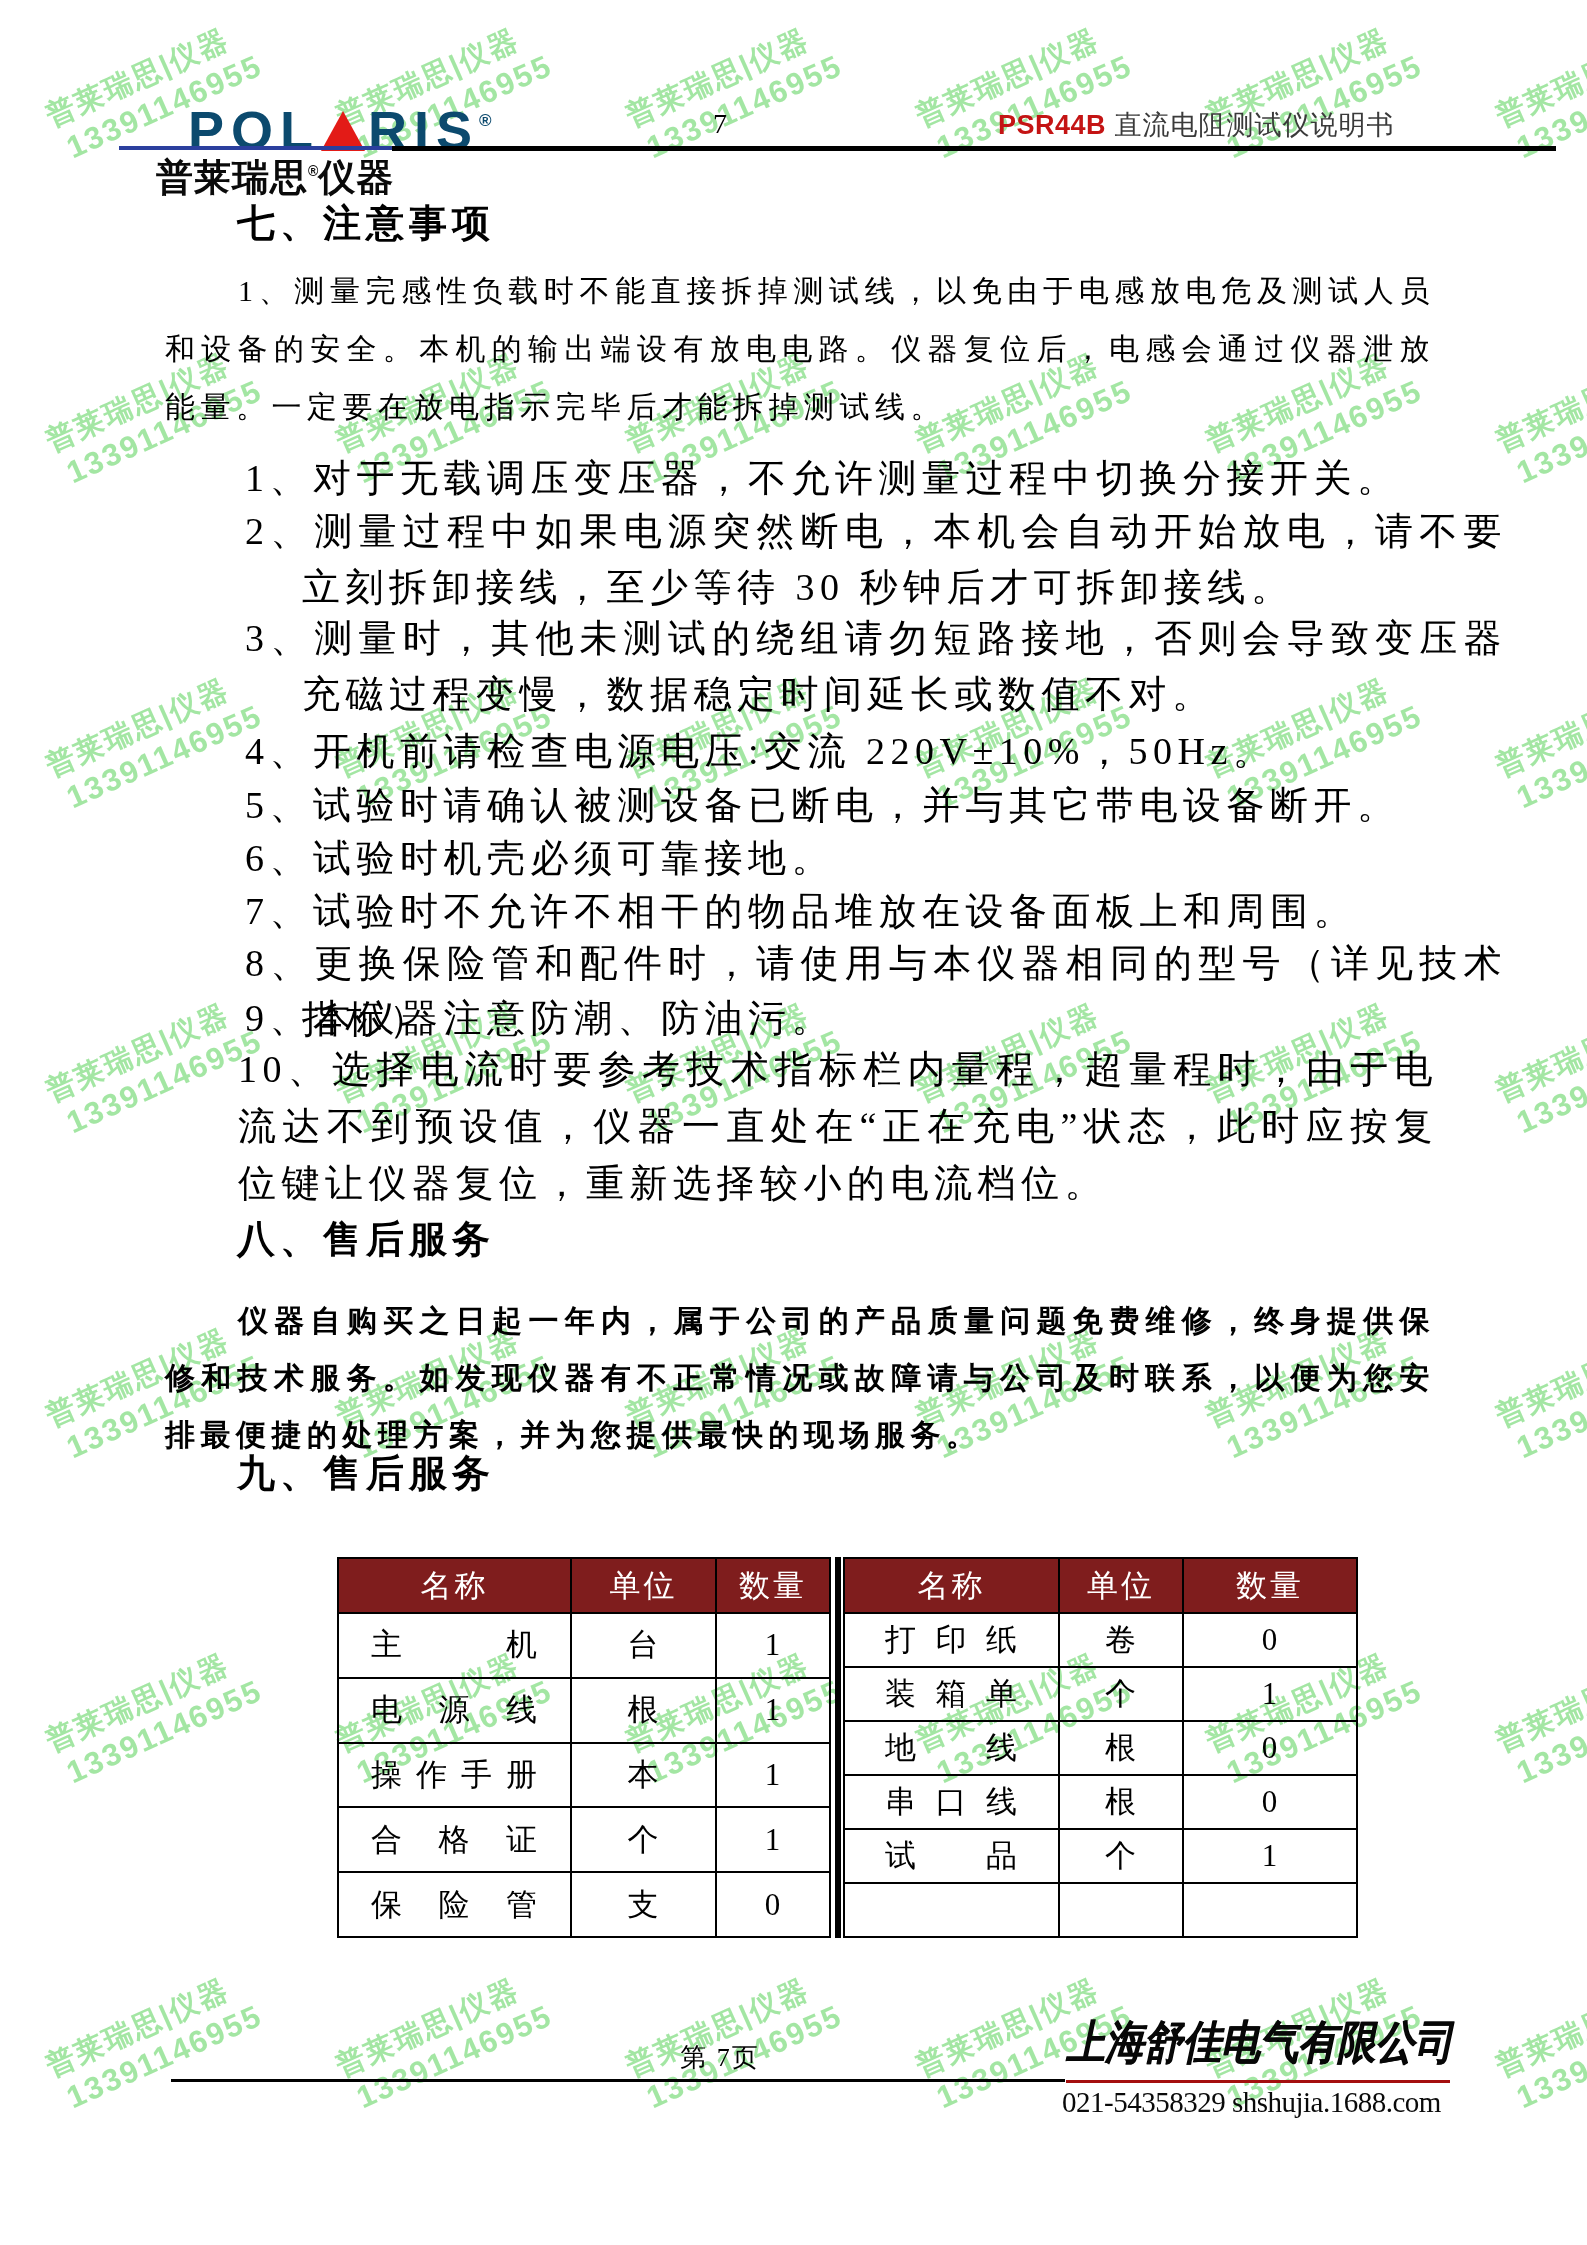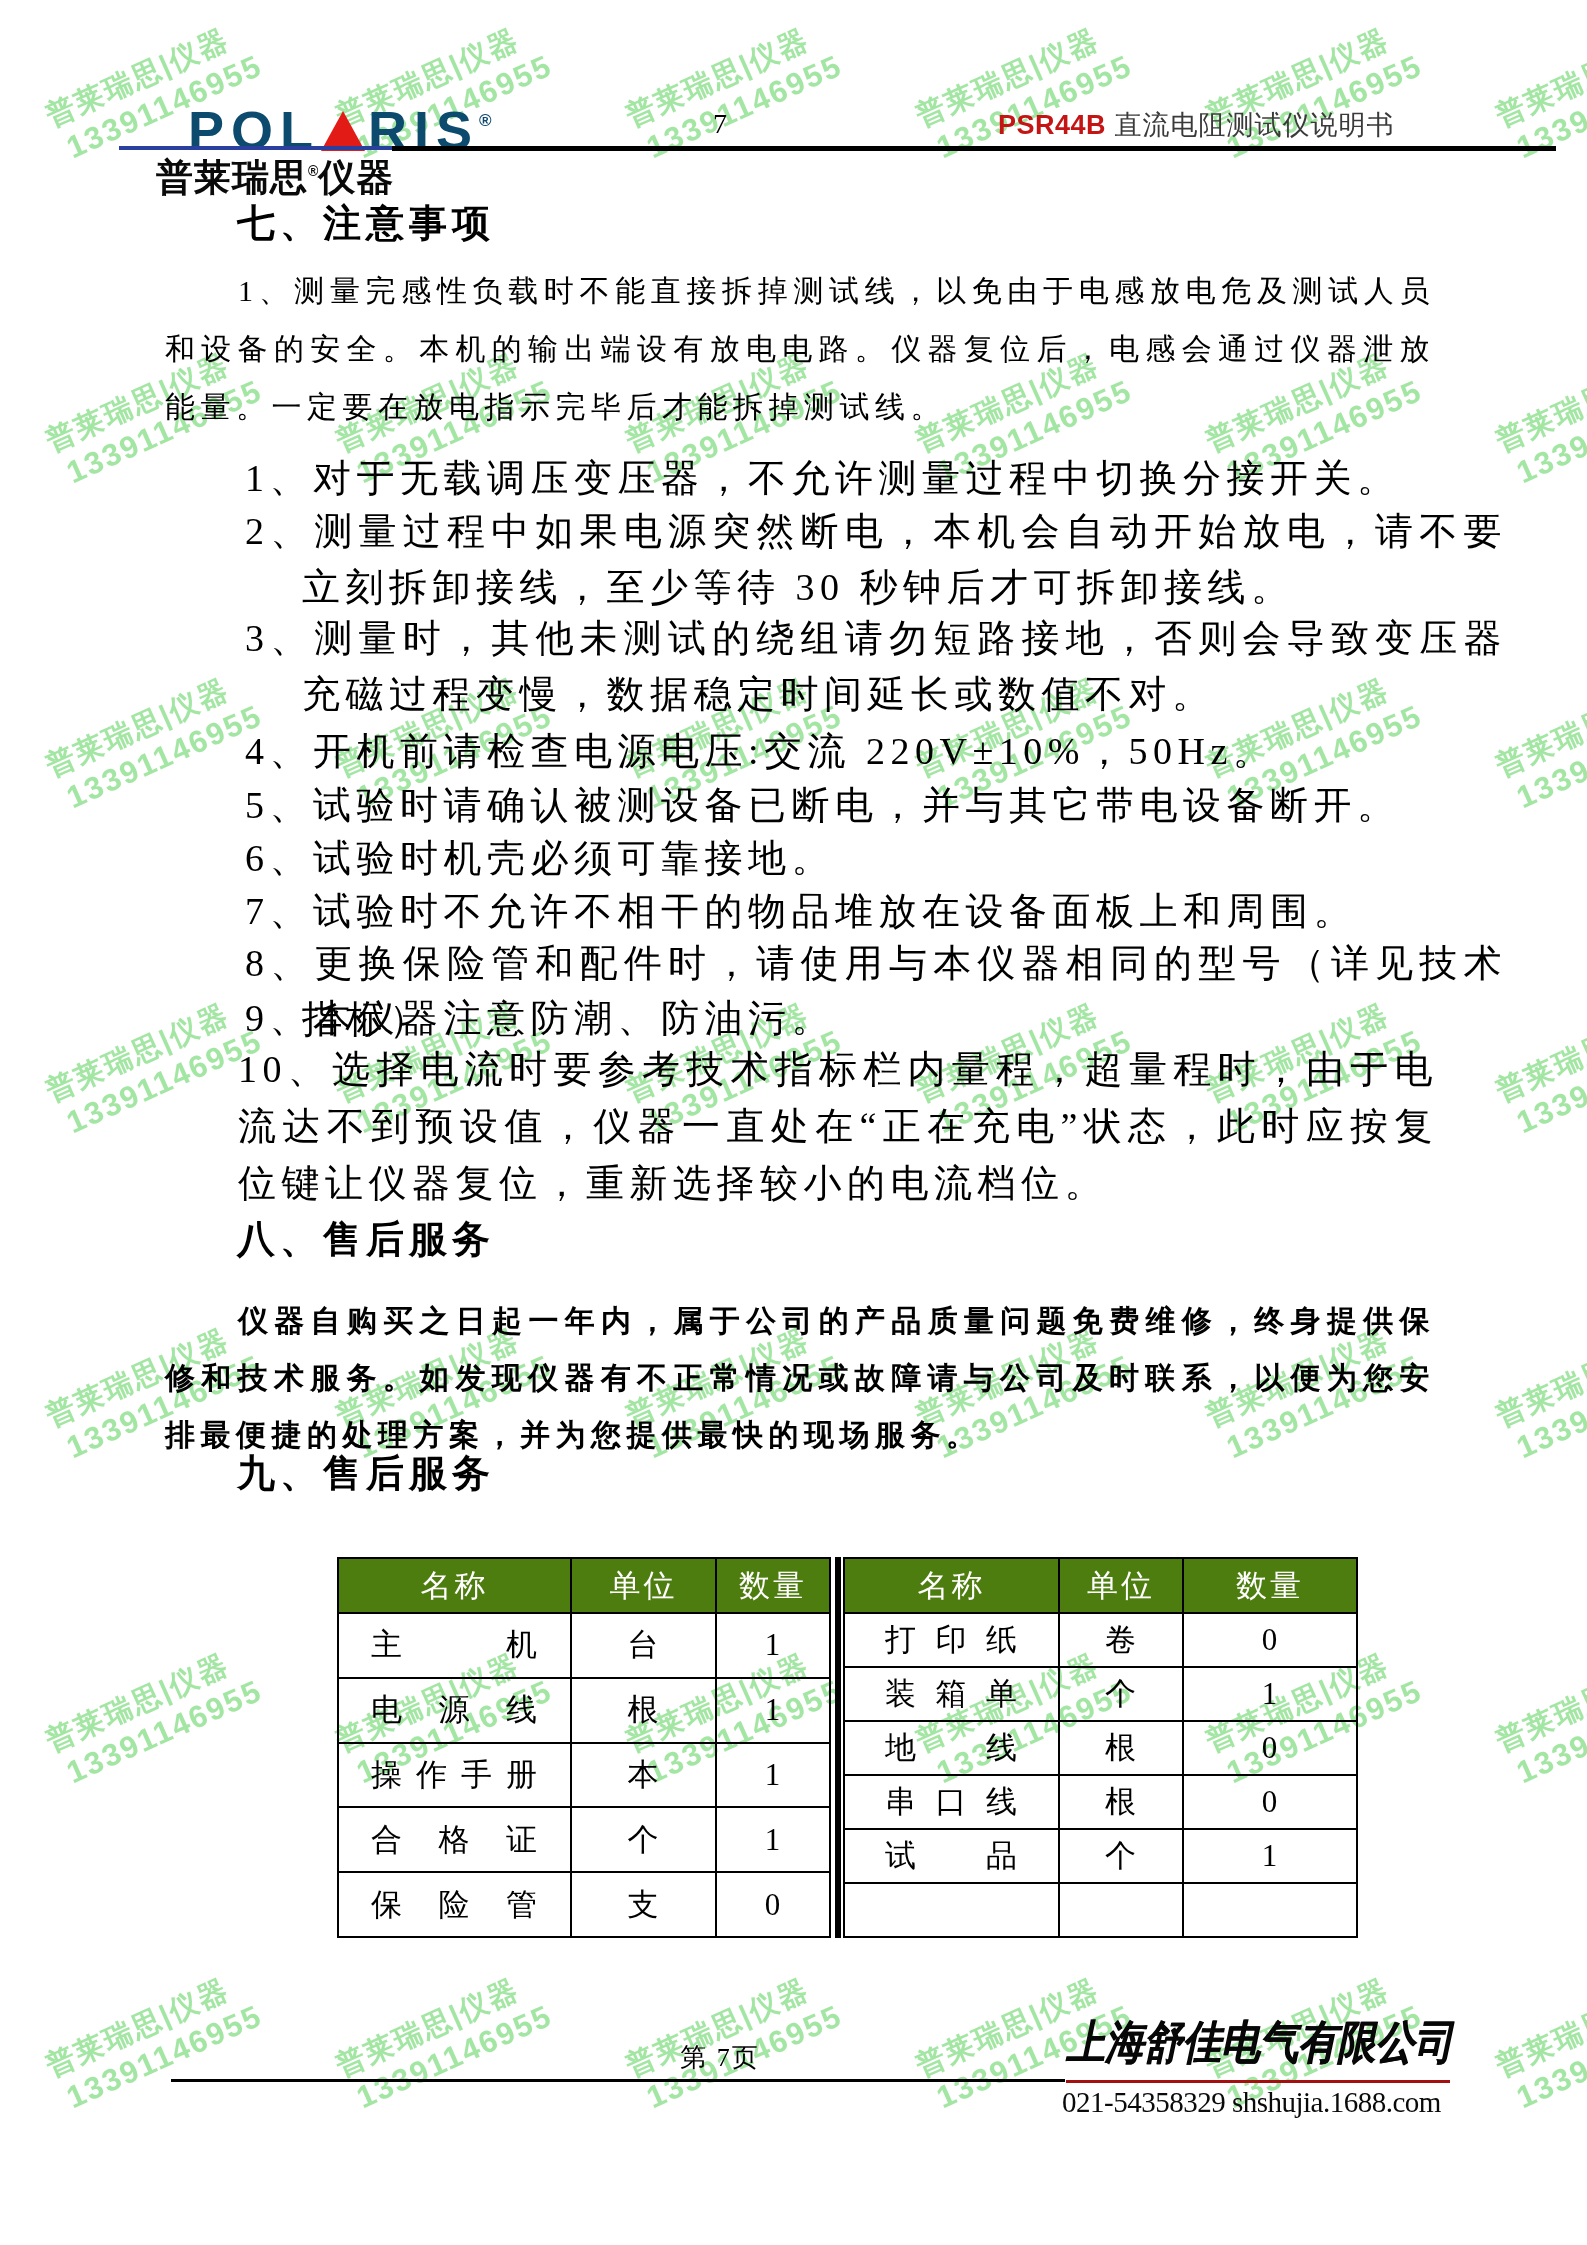--- a/index.html
+++ b/index.html
@@ -72,21 +72,21 @@
   .notice-item:nth-of-type(7){top:883px;}
   .notice-item:nth-of-type(8){top:935px;}
   .notice-item:nth-of-type(9){top:990px;}
   .notice-item:nth-of-type(10){
     top:1041px; left:238px; width:1200px; padding-left:0; text-indent:0; line-height:57px;
   }
   
   .tables-row{position:absolute; z-index:1; left:337px; top:1557px; display:flex; align-items:stretch;}
   table.pack{border-collapse:collapse; table-layout:fixed; font-size:31px;}
   table.pack th{
-    background:#4d7c0f; color:#fff; font-weight:400; height:51px;
+    background:#7f1d1d; color:#fff; font-weight:400; height:51px;
     text-align:center; letter-spacing:3px; border:2px solid #000;
   }
   table.pack td{
     height:50px; border:2px solid #000; text-align:center; background:transparent;
     letter-spacing:1px; overflow:hidden;
   }
   table.pack td.name{text-align:justify; text-align-last:justify;}
   table.left-pack{width:492px;}
   table.left-pack col.c-name{width:233px;}  table.left-pack col.c-unit{width:145px;}  table.left-pack col.c-qty{width:114px;}
   table.left-pack td.name{padding:0 32px;}

